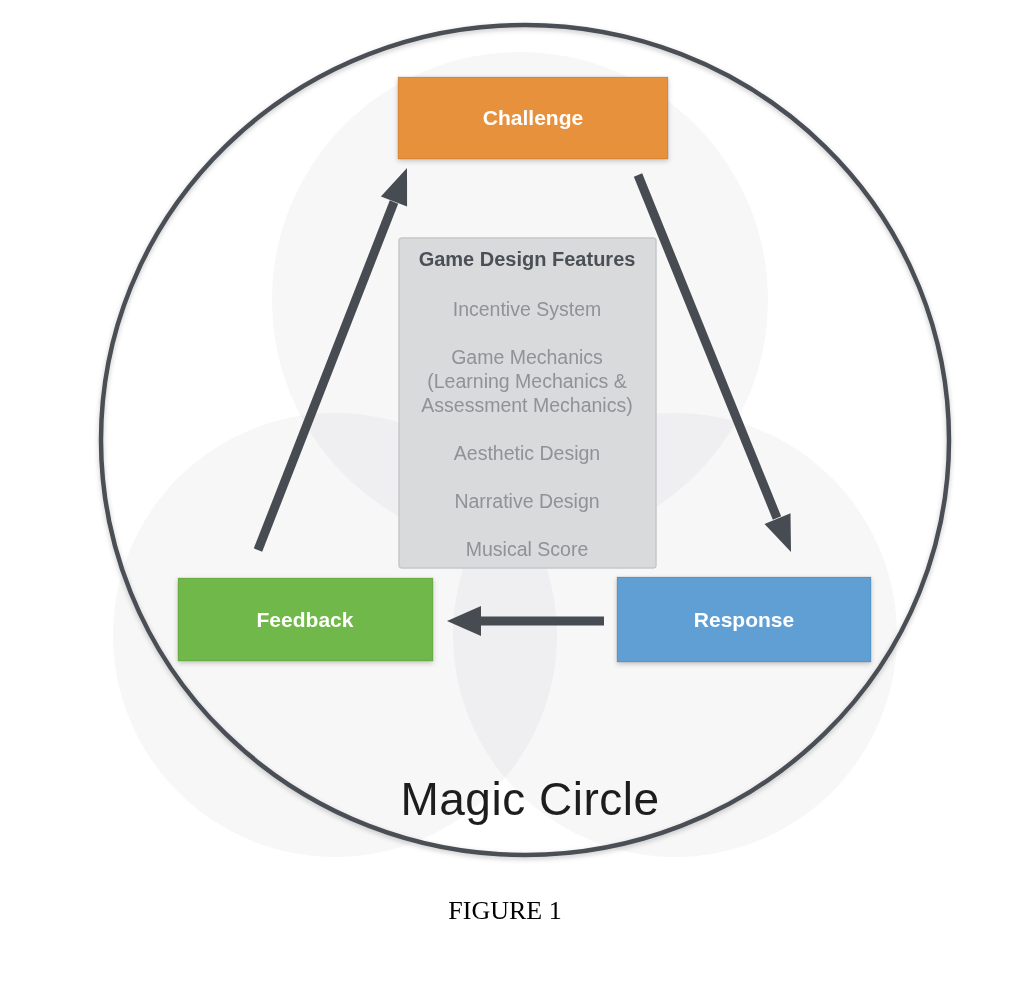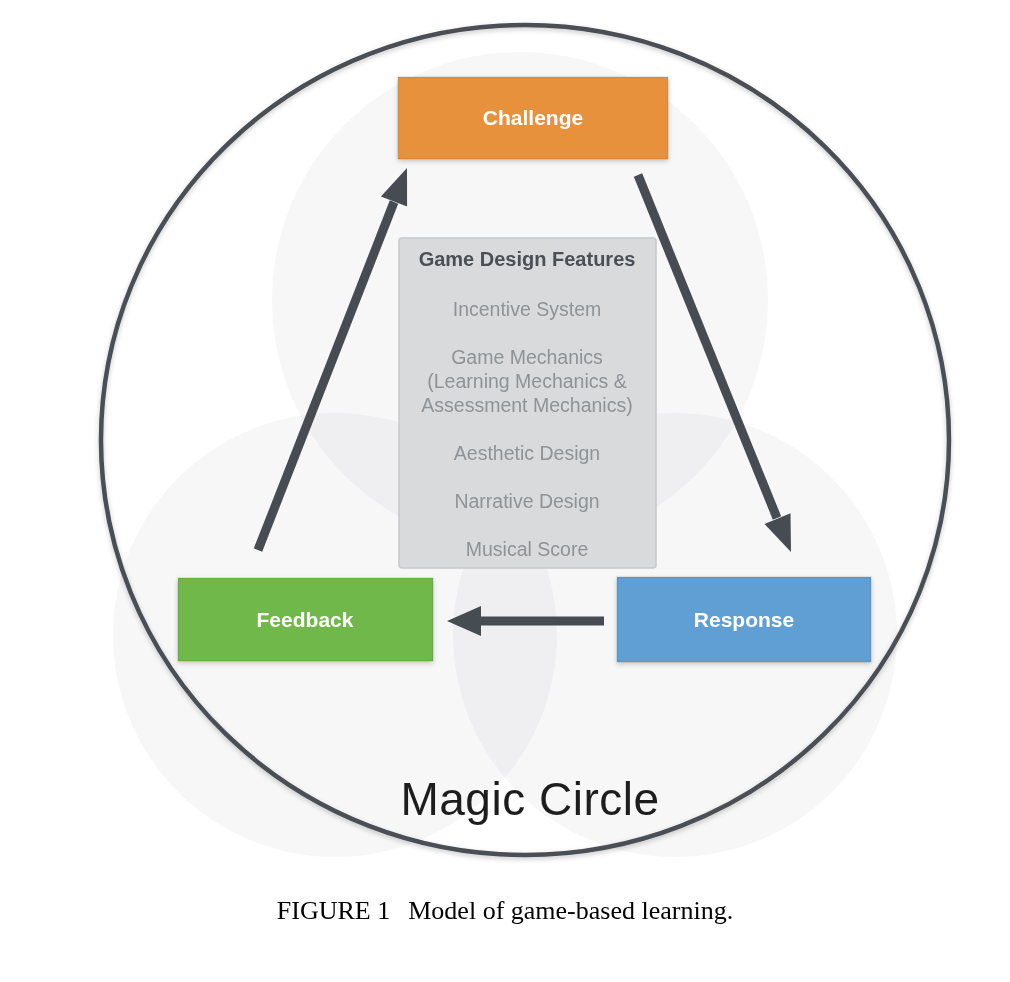--- a/index.html
+++ b/index.html
@@ -132,14 +132,13 @@
   <g>
     <rect class="node-rect" x="617" y="577" width="254" height="85" filter="url(#soft)" fill="#5f9fd4"></rect>
     <text class="node-label" x="744" y="627">Response</text>
   </g>
 
   <text class="magic-label" x="530" y="815">Magic Circle</text>
 </svg>
 
 <div class="caption">
   <span>FIGURE 1</span>
-  <span>Model of game-based learning.</span>
 </div>
 
 </body></html>

